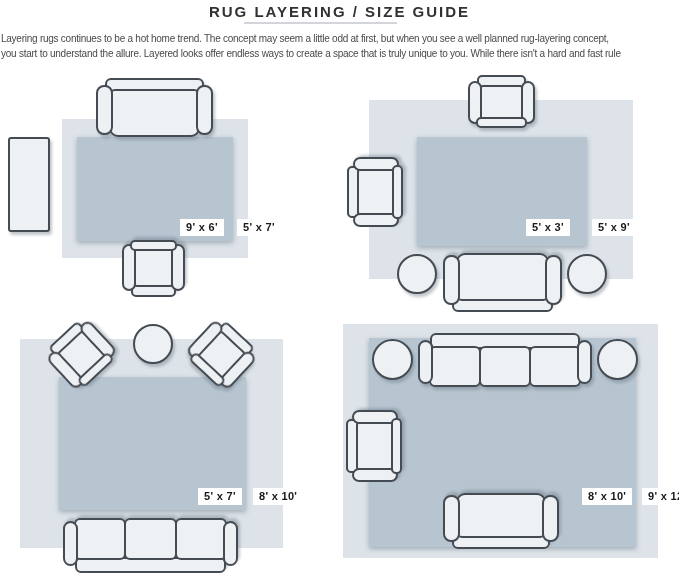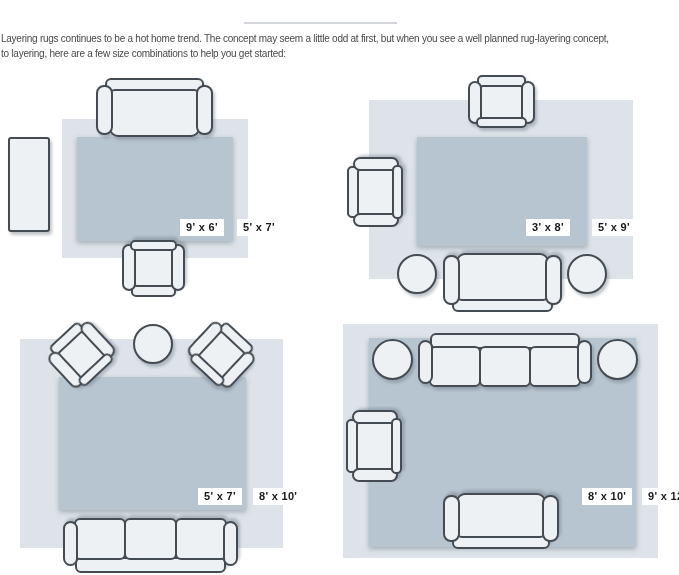--- a/index.html
+++ b/index.html
@@ -61,24 +61,25 @@
     position:absolute;background:var(--label-bg);color:var(--label-text);
     font-size:11px;font-weight:700;line-height:13px;letter-spacing:.3px;
     padding:2px 6px;white-space:nowrap;
   }
 </style>
 </head>
 <body>
 
 <div class="stage">
 
+  <div class="title">RUG LAYERING / SIZE GUIDE</div>
   <div class="divider"></div>
   <div class="intro">
     <div>Layering rugs continues to be a hot home trend. The concept may seem a little odd at first, but when you see a well planned rug-layering concept,</div>
-    <div>to layering, here are a few size combinations to help you get started:</div>
+    <div>you start to understand the allure. Layered looks offer endless ways to create a space that is truly unique to you. While there isn't a hard and fast rule</div>
   </div>
 
   <div>
     <div class="rug outer" style="left:62px;top:119px;width:186px;height:139px"></div>
     <div class="rug inner" style="left:77px;top:137px;width:156px;height:104px"></div>
 
     <div class="furn love" style="left:96px;top:78px;width:117px;height:59px">
       <div class="fp back"></div>
       <div class="fp seat"></div>
       <div class="fp arm-l"></div>
@@ -122,21 +123,21 @@
     <div class="fp circle single" style="left:397px;top:254px;width:40px;height:40px"></div>
     <div class="fp circle single" style="left:567px;top:254px;width:40px;height:40px"></div>
 
     <div class="furn love flip-v" style="left:443px;top:253px;width:119px;height:59px">
       <div class="fp back"></div>
       <div class="fp seat"></div>
       <div class="fp arm-l"></div>
       <div class="fp arm-r"></div>
     </div>
 
-    <div class="tag" style="left:526px;top:219px">3' x 8'</div>
+    <div class="tag" style="left:526px;top:219px">5' x 3'</div>
     <div class="tag" style="left:592px;top:219px">5' x 9'</div>
   </div>
 
   <div>
     <div class="rug outer" style="left:20px;top:339px;width:263px;height:209px"></div>
     <div class="rug inner" style="left:59px;top:377px;width:187px;height:133px"></div>
 
     <div class="furn chair" style="left:52px;top:327px;width:58px;height:54px;transform:rotate(-43deg)">
       <div class="fp back"></div>
       <div class="fp seat"></div>

